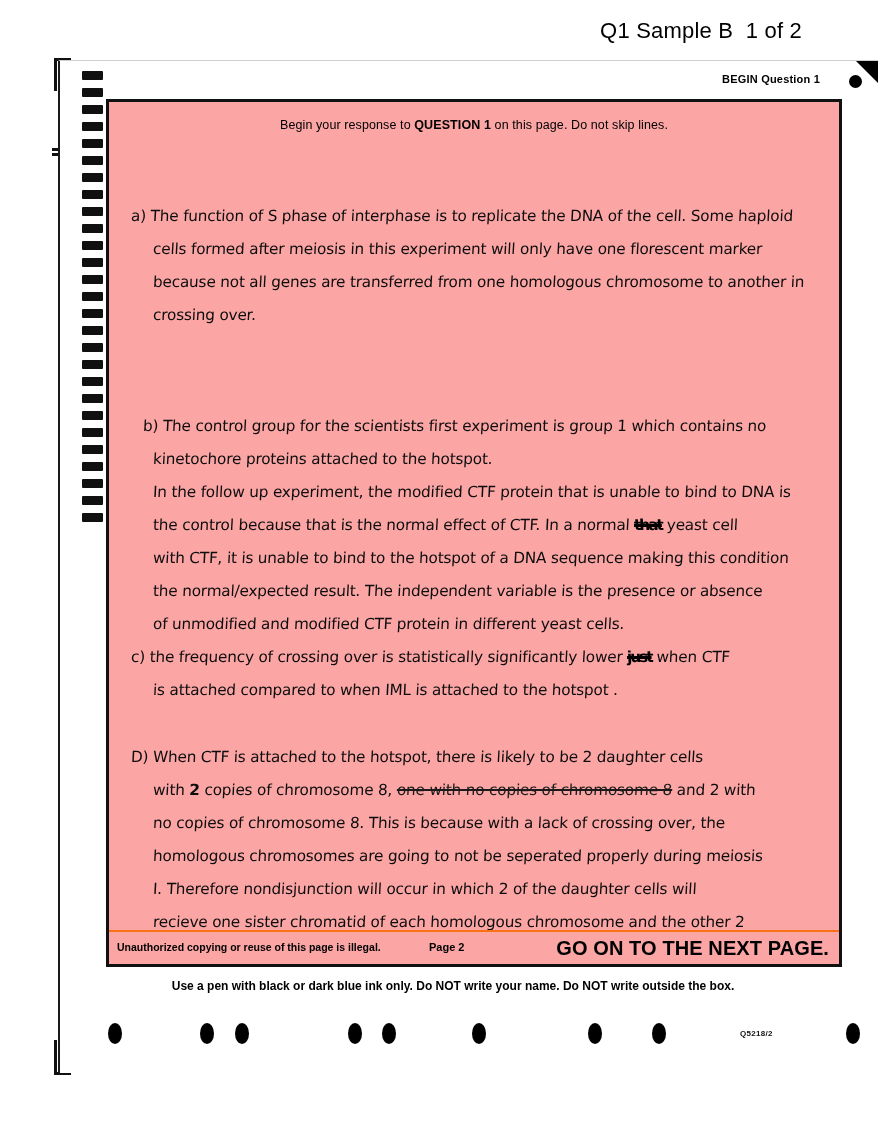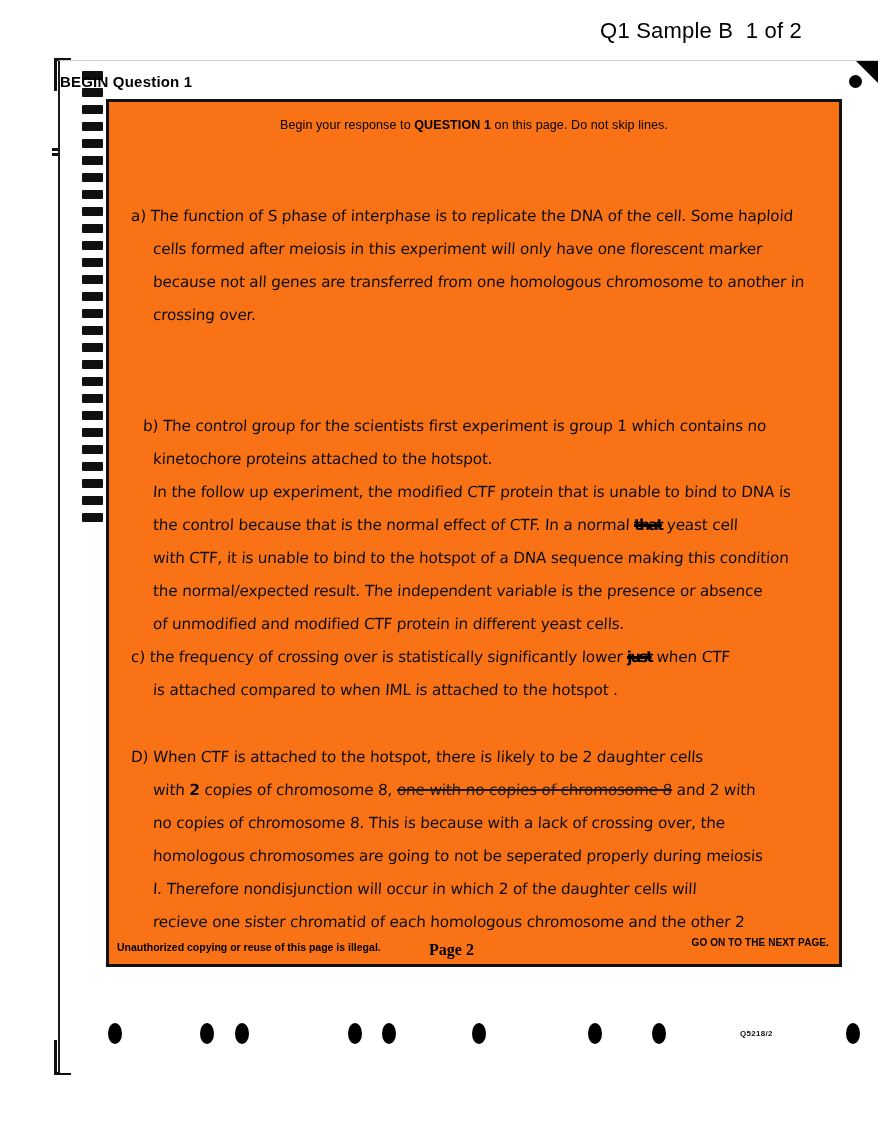--- a/index.html
+++ b/index.html
@@ -139,36 +139,36 @@
     letter-spacing: 0.3px;
     font-family: "Liberation Sans", sans-serif;
   }
 
   
   .begin-heading {
     position: absolute;
     left: 0;
     top: 12px;
     width: 760px;
-    text-align: left;
-    font-size: 15px;
+    text-align: right;
+    font-size: 11px;
     font-weight: bold;
     color: #000;
     letter-spacing: 0.2px;
   }
 
   
   .response-box {
     position: absolute;
     left: 46px;
     top: 38px;
     width: 736px;
     height: 868px;
     border: 3px solid #111;
-    background: #f97316;
+    background: #fca5a5;
     box-sizing: border-box;
   }
   .instruction {
     position: absolute;
     left: 0;
     top: 16px;
     width: 100%;
     text-align: center;
     font-size: 12.5px;
     color: #000;
@@ -228,30 +228,29 @@
     left: 8px;
     top: 9px;
     font-size: 10.5px;
     font-weight: bold;
     color: #000;
   }
   .footer-page {
     position: absolute;
     left: 320px;
     top: 9px;
-    font-size: 16px;
-    font-weight: bold;
-    color: #000;
-    font-family: Liberation Serif, serif;
+    font-size: 11px;
+    font-weight: bold;
+    color: #000;
   }
   .footer-goon {
     position: absolute;
     right: 10px;
     top: 5px;
-    font-size: 10px;
+    font-size: 20px;
     font-weight: bold;
     color: #000;
     letter-spacing: 0.1px;
   }
   .below-box-note {
     position: absolute;
     left: 46px;
     top: 918px;
     width: 694px;
     text-align: center;
@@ -350,20 +349,21 @@
     </div>
 
     <div class="box-footer">
       <div class="footer-legal">Unauthorized copying or reuse of this page is illegal.</div>
       <div class="footer-page">Page 2</div>
       <div class="footer-goon">GO ON TO THE NEXT PAGE.</div>
     </div>
 
   </div>
 
+  <div class="below-box-note">Use a pen with black or dark blue ink only. Do NOT write your name. Do NOT write outside the box.</div>
 
   <div class="marker-row">
     <div class="marker-dot" style="left:48px;"></div>
     <div class="marker-dot" style="left:140px;"></div>
     <div class="marker-dot" style="left:175px;"></div>
     <div class="marker-dot" style="left:288px;"></div>
     <div class="marker-dot" style="left:322px;"></div>
     <div class="marker-dot" style="left:412px;"></div>
     <div class="marker-dot" style="left:528px;"></div>
     <div class="marker-dot" style="left:592px;"></div>

